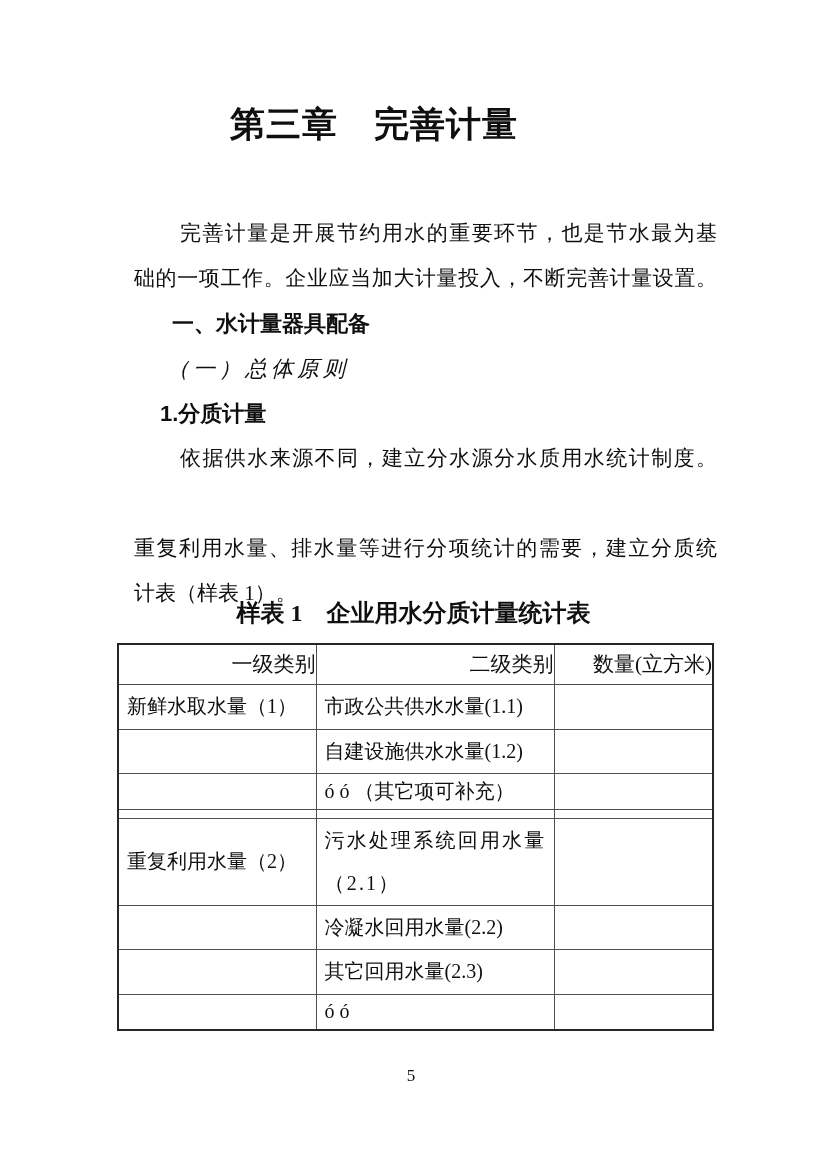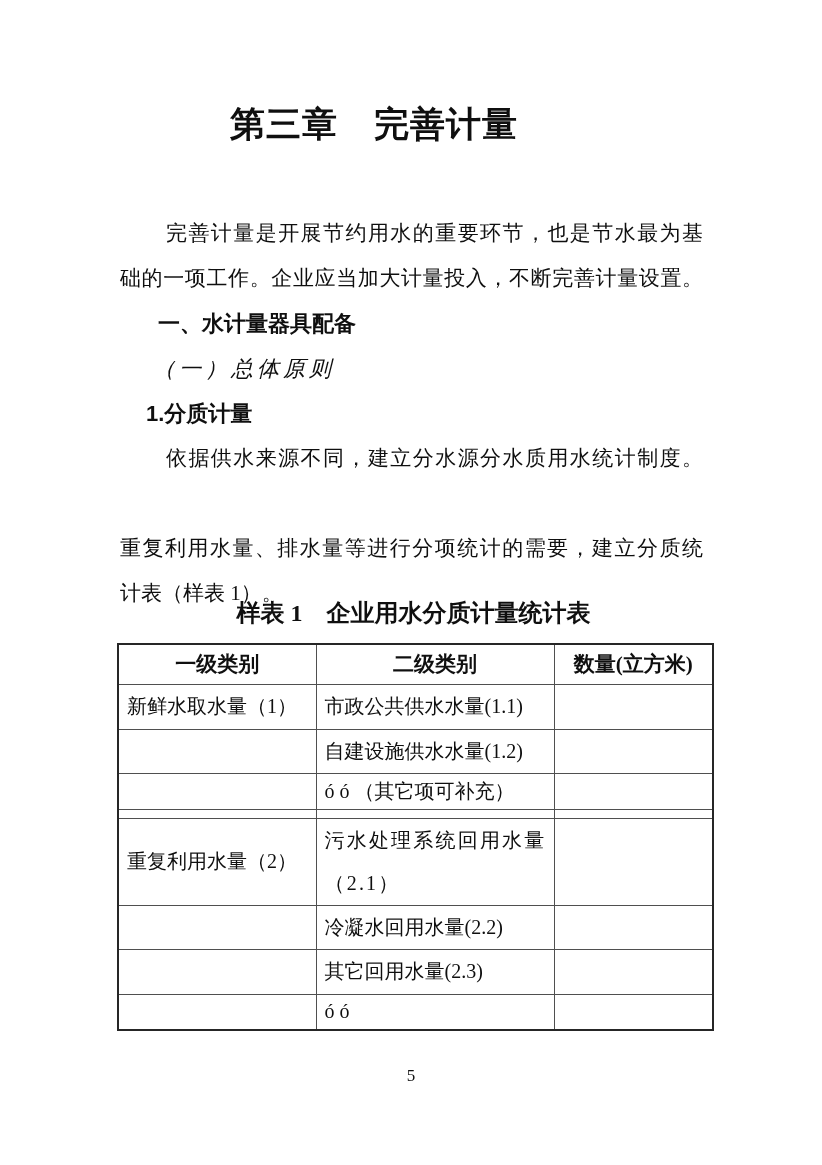--- a/index.html
+++ b/index.html
@@ -11,21 +11,21 @@
   }
   .page { position:absolute; inset:0; background:#fff; overflow:hidden; }
 
   .title {
     position:absolute; top:95px; left:0; width:748px; height:60px;
     line-height:60px; text-align:center; font-size:35px; font-weight:bold;
     letter-spacing:1px;
   }
 
   .line {
-    position:absolute; left:120px; width:583px; height:45px;
+    position:absolute; left:134px; width:583px; height:45px;
     line-height:45px; font-size:21px;
   }
   .just { text-align:justify; text-align-last:justify; }
   .ind2 { padding-left:46px; }
   .hsans {
     font-family:"Liberation Sans","DejaVu Sans",sans-serif;
     font-weight:bold; font-size:22px; padding-left:38px;
   }
   .hkai { font-style:italic; font-size:22px; padding-left:33px; letter-spacing:4px; }
   .hnum {
@@ -39,21 +39,21 @@
   }
 
   table.doc-table {
     position:absolute; left:117px; top:643px; width:595px;
     border-collapse:collapse; table-layout:fixed;
     border:2px solid #262626;
   }
   .doc-table th, .doc-table td {
     border:1px solid #4f4f4f; vertical-align:middle; overflow:hidden;
   }
-  .doc-table th { font-size:21px; font-weight:bold; text-align:center;margin-left:28px; }
+  .doc-table th { font-size:21px; font-weight:normal; text-align:right;margin-left:28px; }
   .doc-table td {
     font-size:20px; padding:0 4px 0 8px; white-space:pre; text-align:left;
   }
   tr.trh  { height:40px; }
   tr.tr45 { height:45px; }
   tr.tr44 { height:44px; }
   tr.tr36 { height:36px; }
   tr.trgap{ height:9px;  }
   tr.tr86 { height:86px; }
   tr.tr47 { height:36px; }

